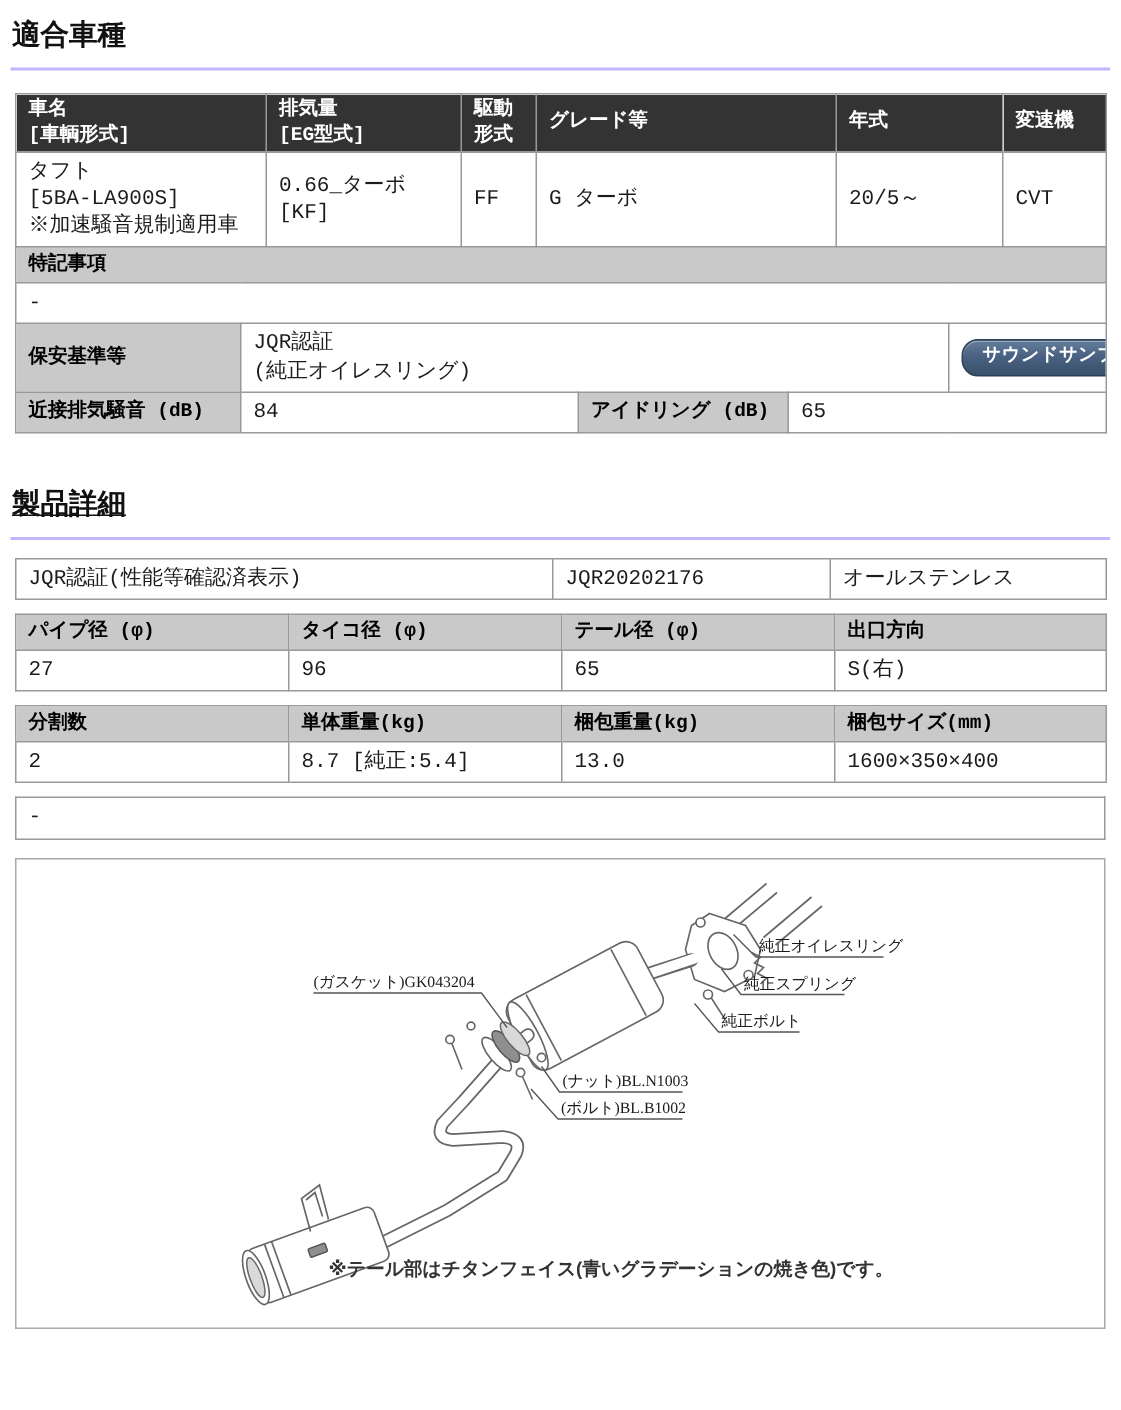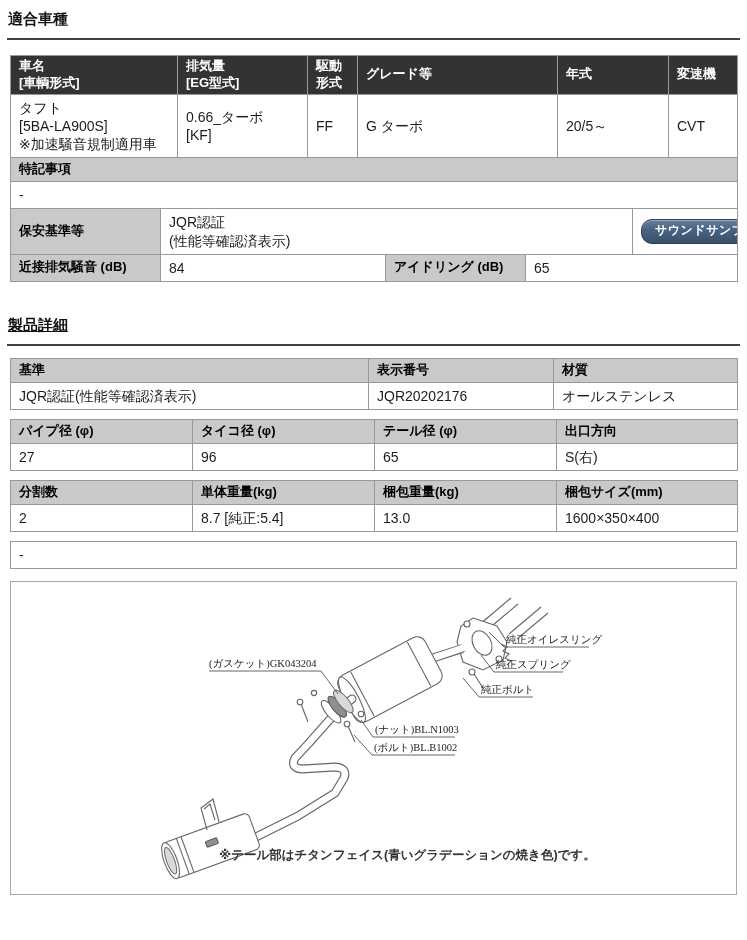--- a/index.html
+++ b/index.html
@@ -1,28 +1,28 @@
 <!DOCTYPE html>
 <html><head>
 <meta charset="utf-8">
 <style>
   html,body{margin:0;padding:0;background:#fff;}
   body{
     width:747px;height:940px;position:relative;overflow:hidden;
     font-family:"Liberation Sans","DejaVu Sans",sans-serif;color:#222;
   }
   h2.sec{
-    font-size:15px;font-weight:bold;color:#111;
+    font-size:19px;font-weight:bold;color:#111;
     margin:0 7px;padding:10px 0 9px 1px;
-    border-bottom:2px solid #404040;
+    border-bottom:2px solid #c4b5fd;
   }
   h2.sec2{margin-top:24px;text-decoration:underline;}
   table{
     border-collapse:collapse;table-layout:fixed;
-    width:727px;margin:0 0 0 10px;
+    width:727px;margin:0 0 0 10px;font-family:Liberation Mono, monospace;
   }
   td,th{border:1px solid #999;overflow:hidden;vertical-align:middle;text-align:left;}
   th.dark{
     background:#333;color:#fff;font-size:13px;font-weight:bold;
     padding:2px 8px;line-height:1.3;
   }
   td.body{font-size:14px;padding:4px 8px;line-height:1.3;color:#1c1c1c;}
   td.glabel{
     background:#c9c9c9;color:#000000;font-weight:bold;font-size:13px;
     padding:3px 8px;line-height:1.3;
@@ -123,21 +123,21 @@
       <tr>
     <td class="glabel" colspan="5">特記事項</td>
   </tr>
   <tr>
     <td class="body" colspan="5">-</td>
   </tr>
   <tr>
     <td class="glabel">保安基準等</td>
     <td class="body" colspan="3">
       <div>JQR認証</div>
-      <div>(性能等確認済表示)</div>
+      <div>(純正オイレスリング)</div>
     </td>
     <td class="body btncell">
       <span class="soundbtn">サウンドサンプル</span>
     </td>
   </tr>
   <tr>
     <td class="glabel">近接排気騒音 (dB)</td>
     <td class="body">84</td>
     <td class="glabel">アイドリング (dB)</td>
     <td class="body" colspan="2">65</td>
@@ -147,25 +147,20 @@
 
 <h2 class="sec sec2">製品詳細</h2>
 
 <table class="mt12">
   <colgroup>
       <col style="width:358px">
       <col style="width:185px">
       <col style="width:184px">
     </colgroup>
   <tbody>
-      <tr>
-    <td class="glabel">基準</td>
-    <td class="glabel">表示番号</td>
-    <td class="glabel">材質</td>
-  </tr>
   <tr>
     <td class="body">JQR認証(性能等確認済表示)</td>
     <td class="body">JQR20202176</td>
     <td class="body">オールステンレス</td>
   </tr>
 </tbody>
   </table>
 
 <table class="mt9">
   <colgroup>

